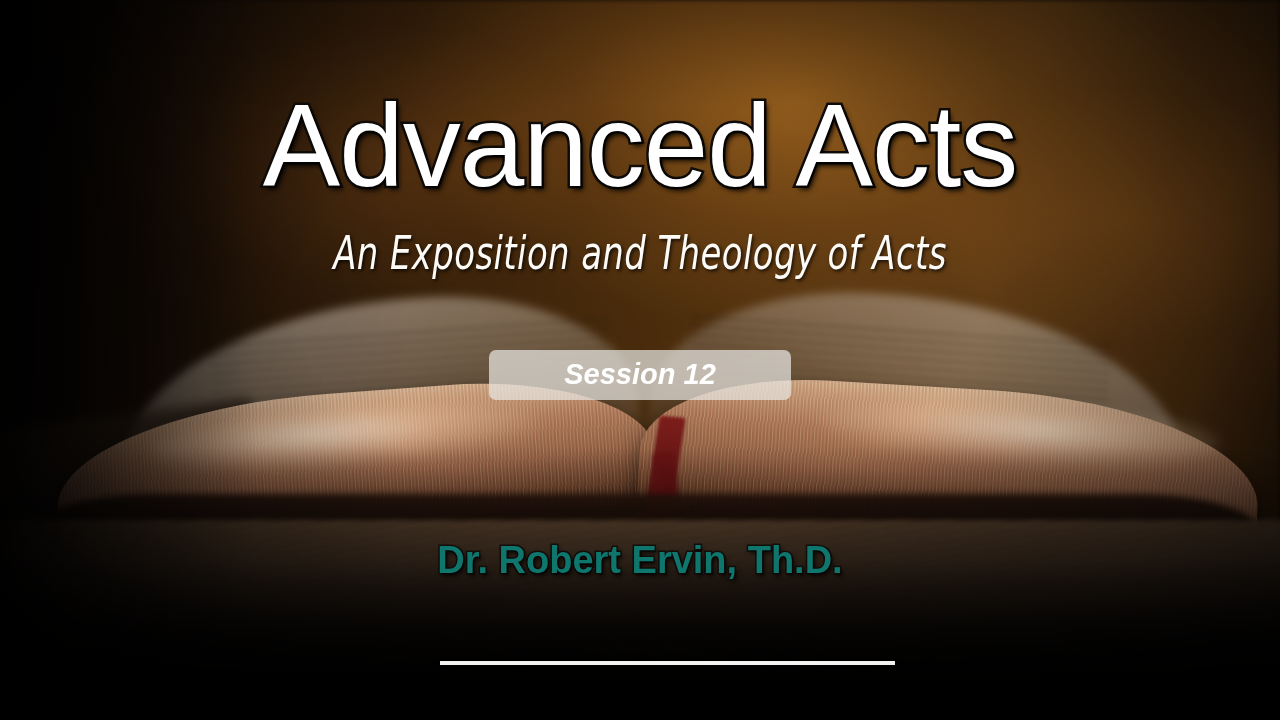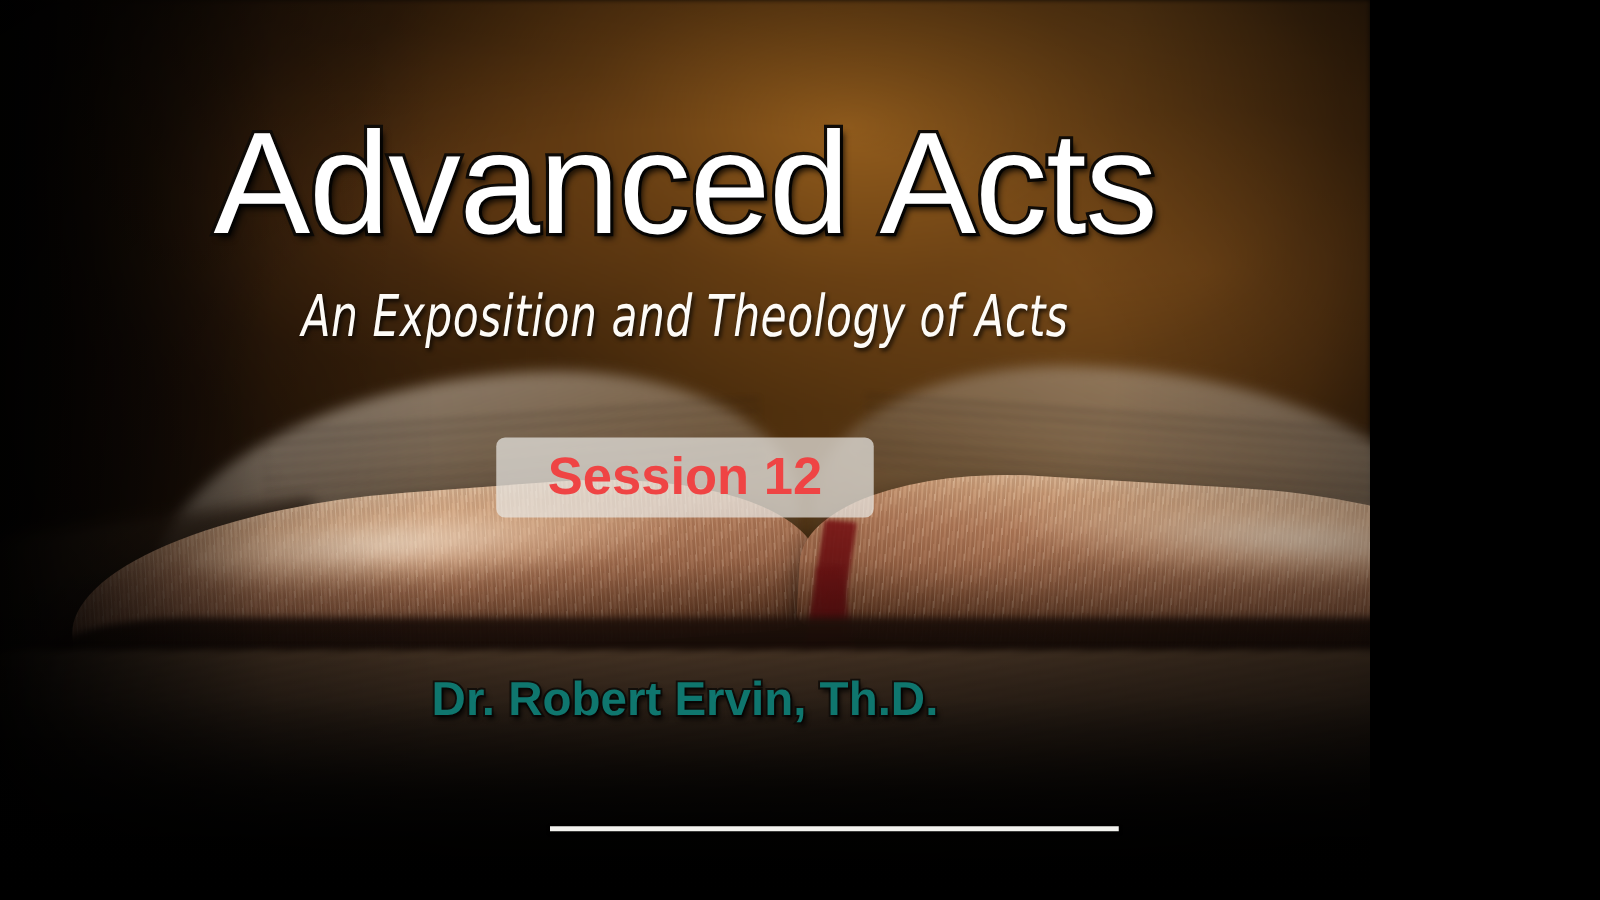--- a/index.html
+++ b/index.html
@@ -3,21 +3,21 @@
 <meta charset="utf-8">
 <style>
   html, body {
     margin: 0;
     padding: 0;
     background: #000;
   }
 
   #slide {
     position: relative;
-    width: 1096px;
+    width: 1280px;
     height: 720px;
     overflow: hidden;
     background: #150c05;
     font-family: "Liberation Sans", sans-serif;
   }
 
   
   .bg-layer {
     position: absolute;
     inset: 0;
@@ -254,26 +254,27 @@
     justify-content: center;
   }
   .session-box {
     background: rgba(232,230,226,0.72);
     border-radius: 7px;
     padding: 9px 40px 11px 40px;
     min-width: 222px;
     text-align: center;
   }
   .session-label {
-    font-size: 42px;
+    font-size: 29px;
     font-weight: bold;
-    color: #ef4444;
+    color: #ffffff;
     line-height: 1.05;
     letter-spacing: 0px;
     white-space: nowrap;
+    font-style: italic;
   }
 
   .presenter {
     position: absolute;
     left: 0; right: 0;
     top: 536px;
     text-align: center;
     color: #0f766e;
     font-size: 38px;
     font-weight: bold;

